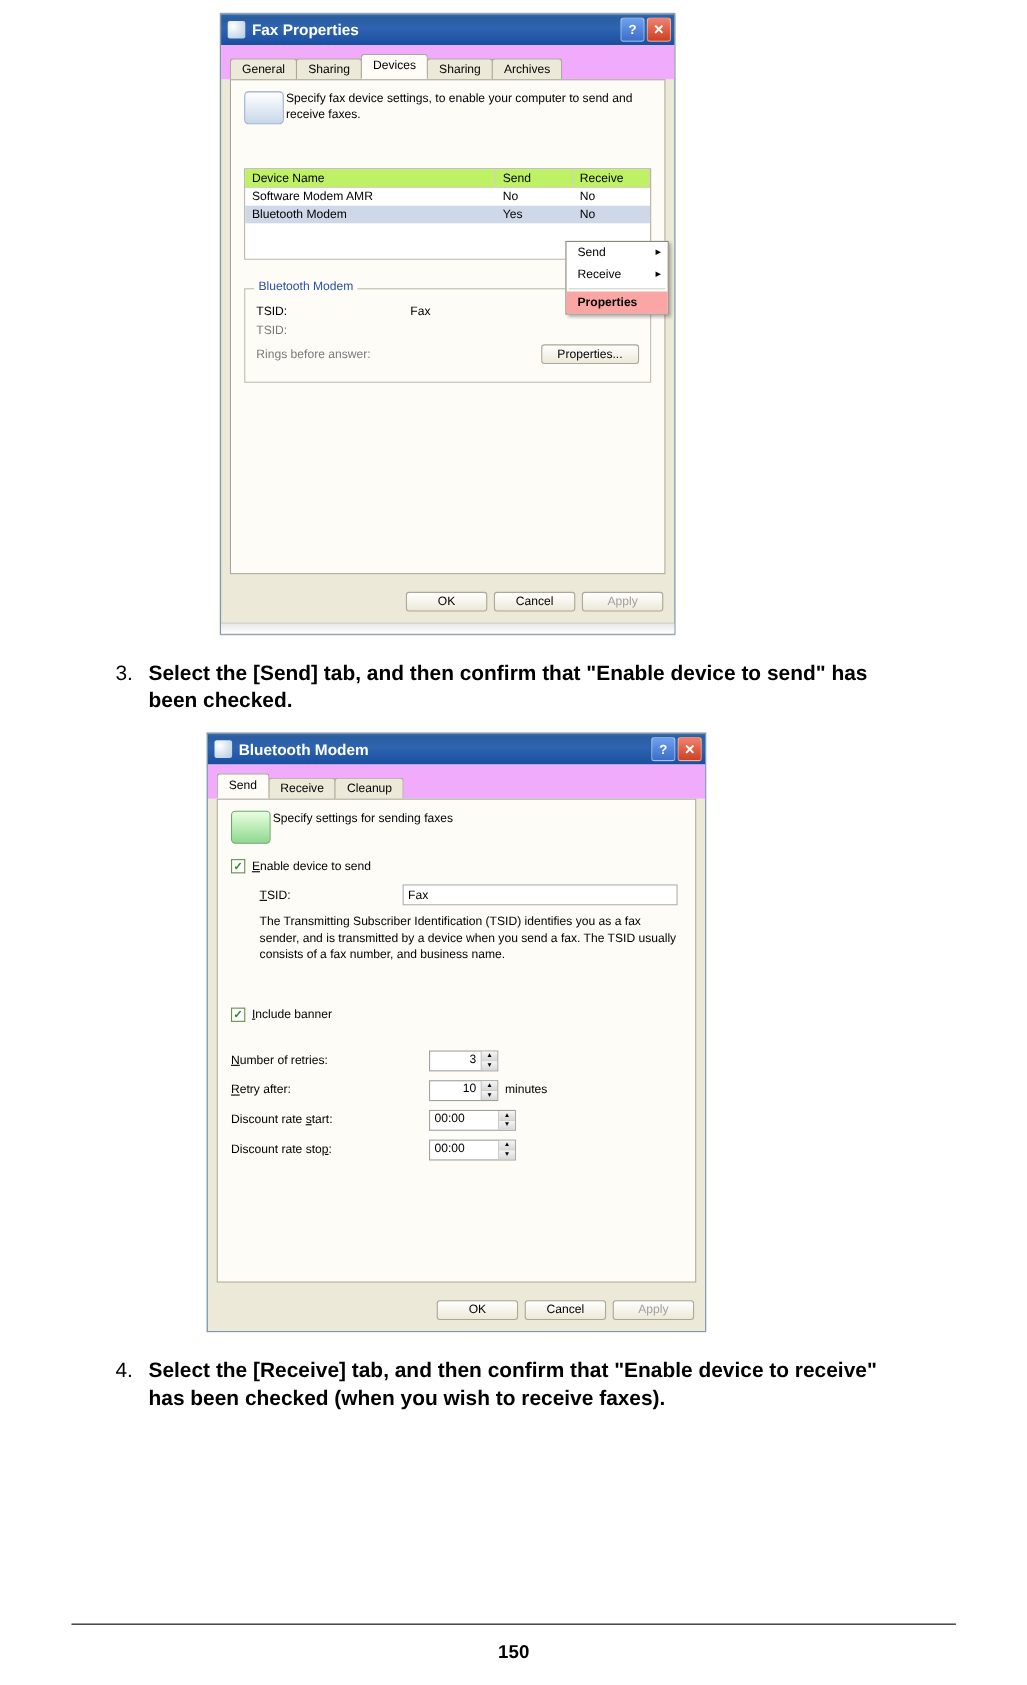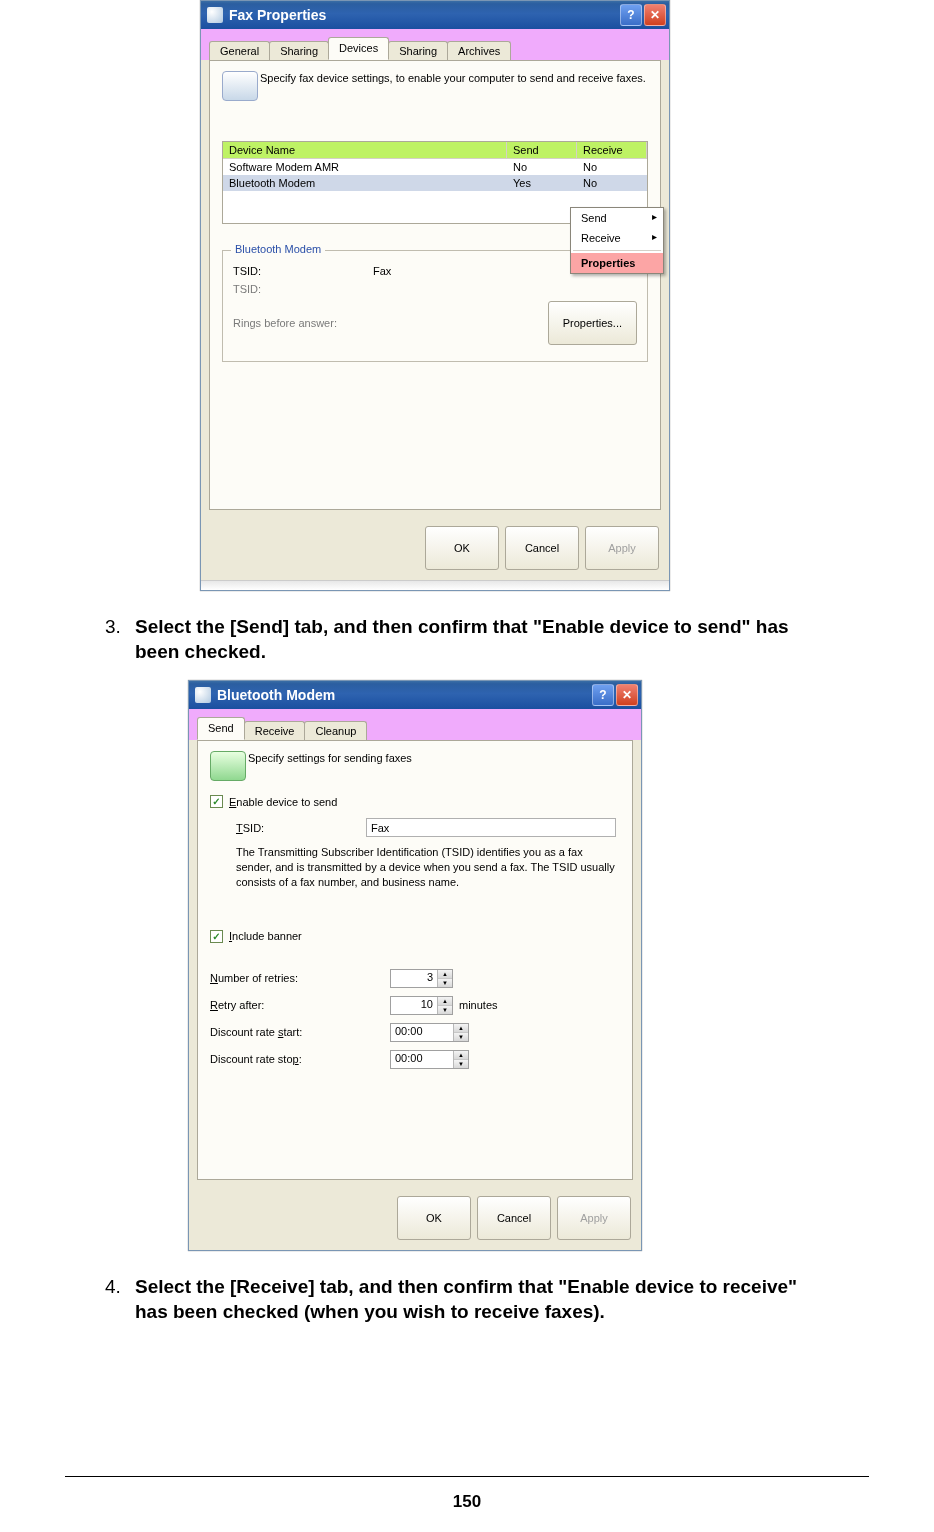--- a/index.html
+++ b/index.html
@@ -114,21 +114,21 @@
     border-radius: 4px;
     flex-shrink:0;
   }
   .info-icon.green {
     background: linear-gradient(#e8ffe0,#90d890);
     border-color:#6a6;
   }
   .info-text { font-size: 11px; line-height: 1.3; }
 
   
-  .d1 { width: 470px; margin-top: 0; margin-left: 200px; }
+  .d1 { width: 414px; margin-top: 12px; margin-left: 200px; }
   .d1 .tabpanel { height: 450px; }
   .device-table {
     border: 1px solid #aca899;
     background: #fff;
     margin-top: 40px;
   }
   .dt-head, .dt-row { display: flex; font-size: 11px; }
   .dt-head { background: #bef264; border-bottom: 1px solid #d4d0c8; }
   .dt-cell { padding: 2px 6px; }
   .dt-head .dt-cell { border-right: 1px solid #d4d0c8; }
@@ -175,21 +175,21 @@
     padding: 0 4px;
     color: #2a4fa8;
     font-size: 11px;
   }
   .grow { display: flex; align-items: center; margin-bottom: 6px; }
   .glabel-col { width: 140px; }
   .winbtn {
     border: 1px solid #aca899;
     background: linear-gradient(#fff,#ece9d8);
     border-radius: 3px;
-    padding: 15px 14px;
+    padding: 2px 14px;
     font-size: 11px;
     font-family: inherit;
     text-align: center;
   }
   .winbtn.disabled { color:#a0a0a0; }
   .dlg-buttons {
     display: flex;
     justify-content: flex-end;
     gap: 6px;
     padding: 8px 10px 10px 0;

